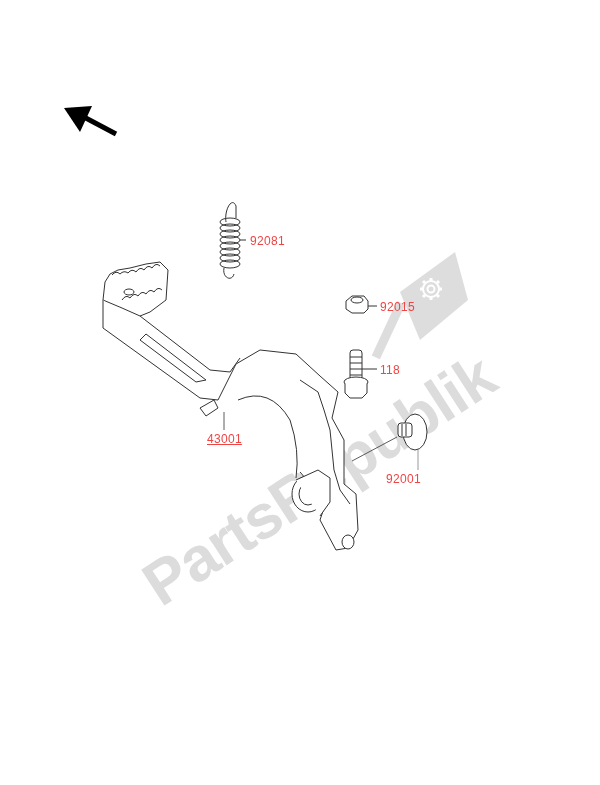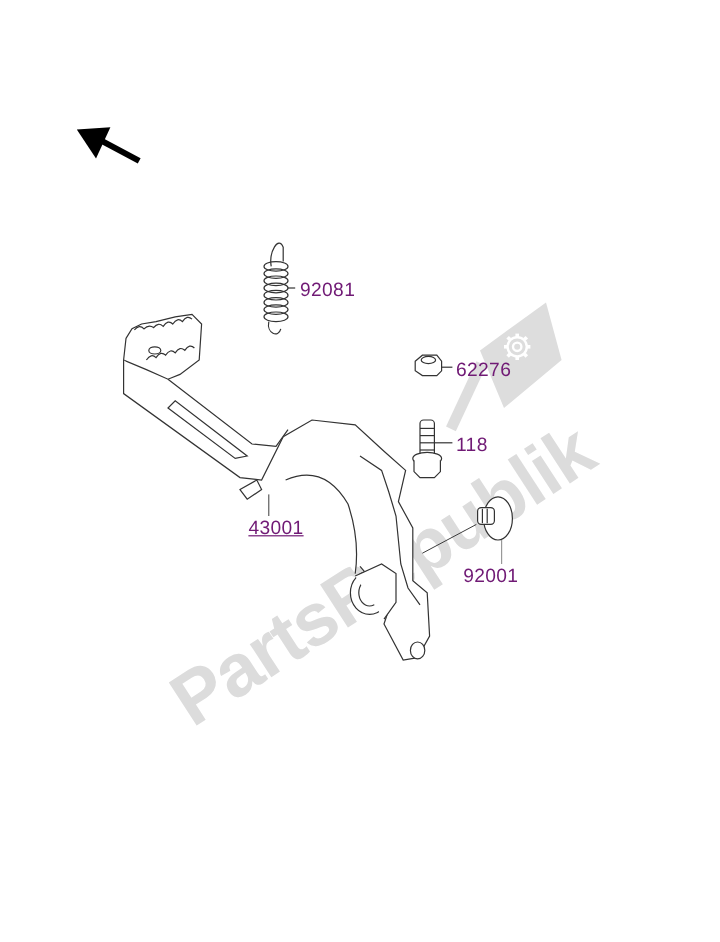--- a/index.html
+++ b/index.html
@@ -1,19 +1,19 @@
 <!DOCTYPE html>
 <html><head>
 <meta charset="utf-8">
 <style>
   html, body { margin: 0; padding: 0; background: #ffffff; }
   body { width: 600px; height: 785px; position: relative; overflow: hidden;
          font-family: "Liberation Sans", sans-serif; }
   #canvas { position: absolute; left: 0; top: 0; width: 600px; height: 785px; }
-  .label { position: absolute; font-size: 16px; color: #701a75; letter-spacing: 0.3px;
+  .label { position: absolute; font-size: 12px; color: #ef4444; letter-spacing: 0.3px;
            font-family: "Liberation Sans", sans-serif; }
   .watermark-text { position: absolute; left: 118px; top: 330px;
                     font-family: "Liberation Sans", sans-serif; font-weight: bold;
                     font-size: 62px; color: #dcdcdc; transform: rotate(-33deg);
                     transform-origin: left top; white-space: nowrap; letter-spacing: -1px; }
 </style>
 </head>
 <body>
 
 <div id="canvas">
@@ -108,17 +108,17 @@
       <ellipse cx="308" cy="494" rx="9" ry="11"></ellipse>
       <path d="M296,480 L318,470 L330,478 L330,502 L320,516"></path>
 
       <ellipse cx="348" cy="542" rx="6" ry="7"></ellipse>
 
       <line x1="224" y1="412" x2="224" y2="430" stroke-width="0.8"></line>
     </g>
   </svg>
 
   <div class="label" style="left:250px;top:234px;">92081</div>
-  <div class="label" style="left:380px;top:300px;">62276</div>
+  <div class="label" style="left:380px;top:300px;">92015</div>
   <div class="label" style="left:380px;top:363px;">118</div>
   <div class="label" style="left:207px;top:432px;text-decoration:underline;">43001</div>
   <div class="label" style="left:386px;top:472px;">92001</div>
 </div>
 
 </body></html>

